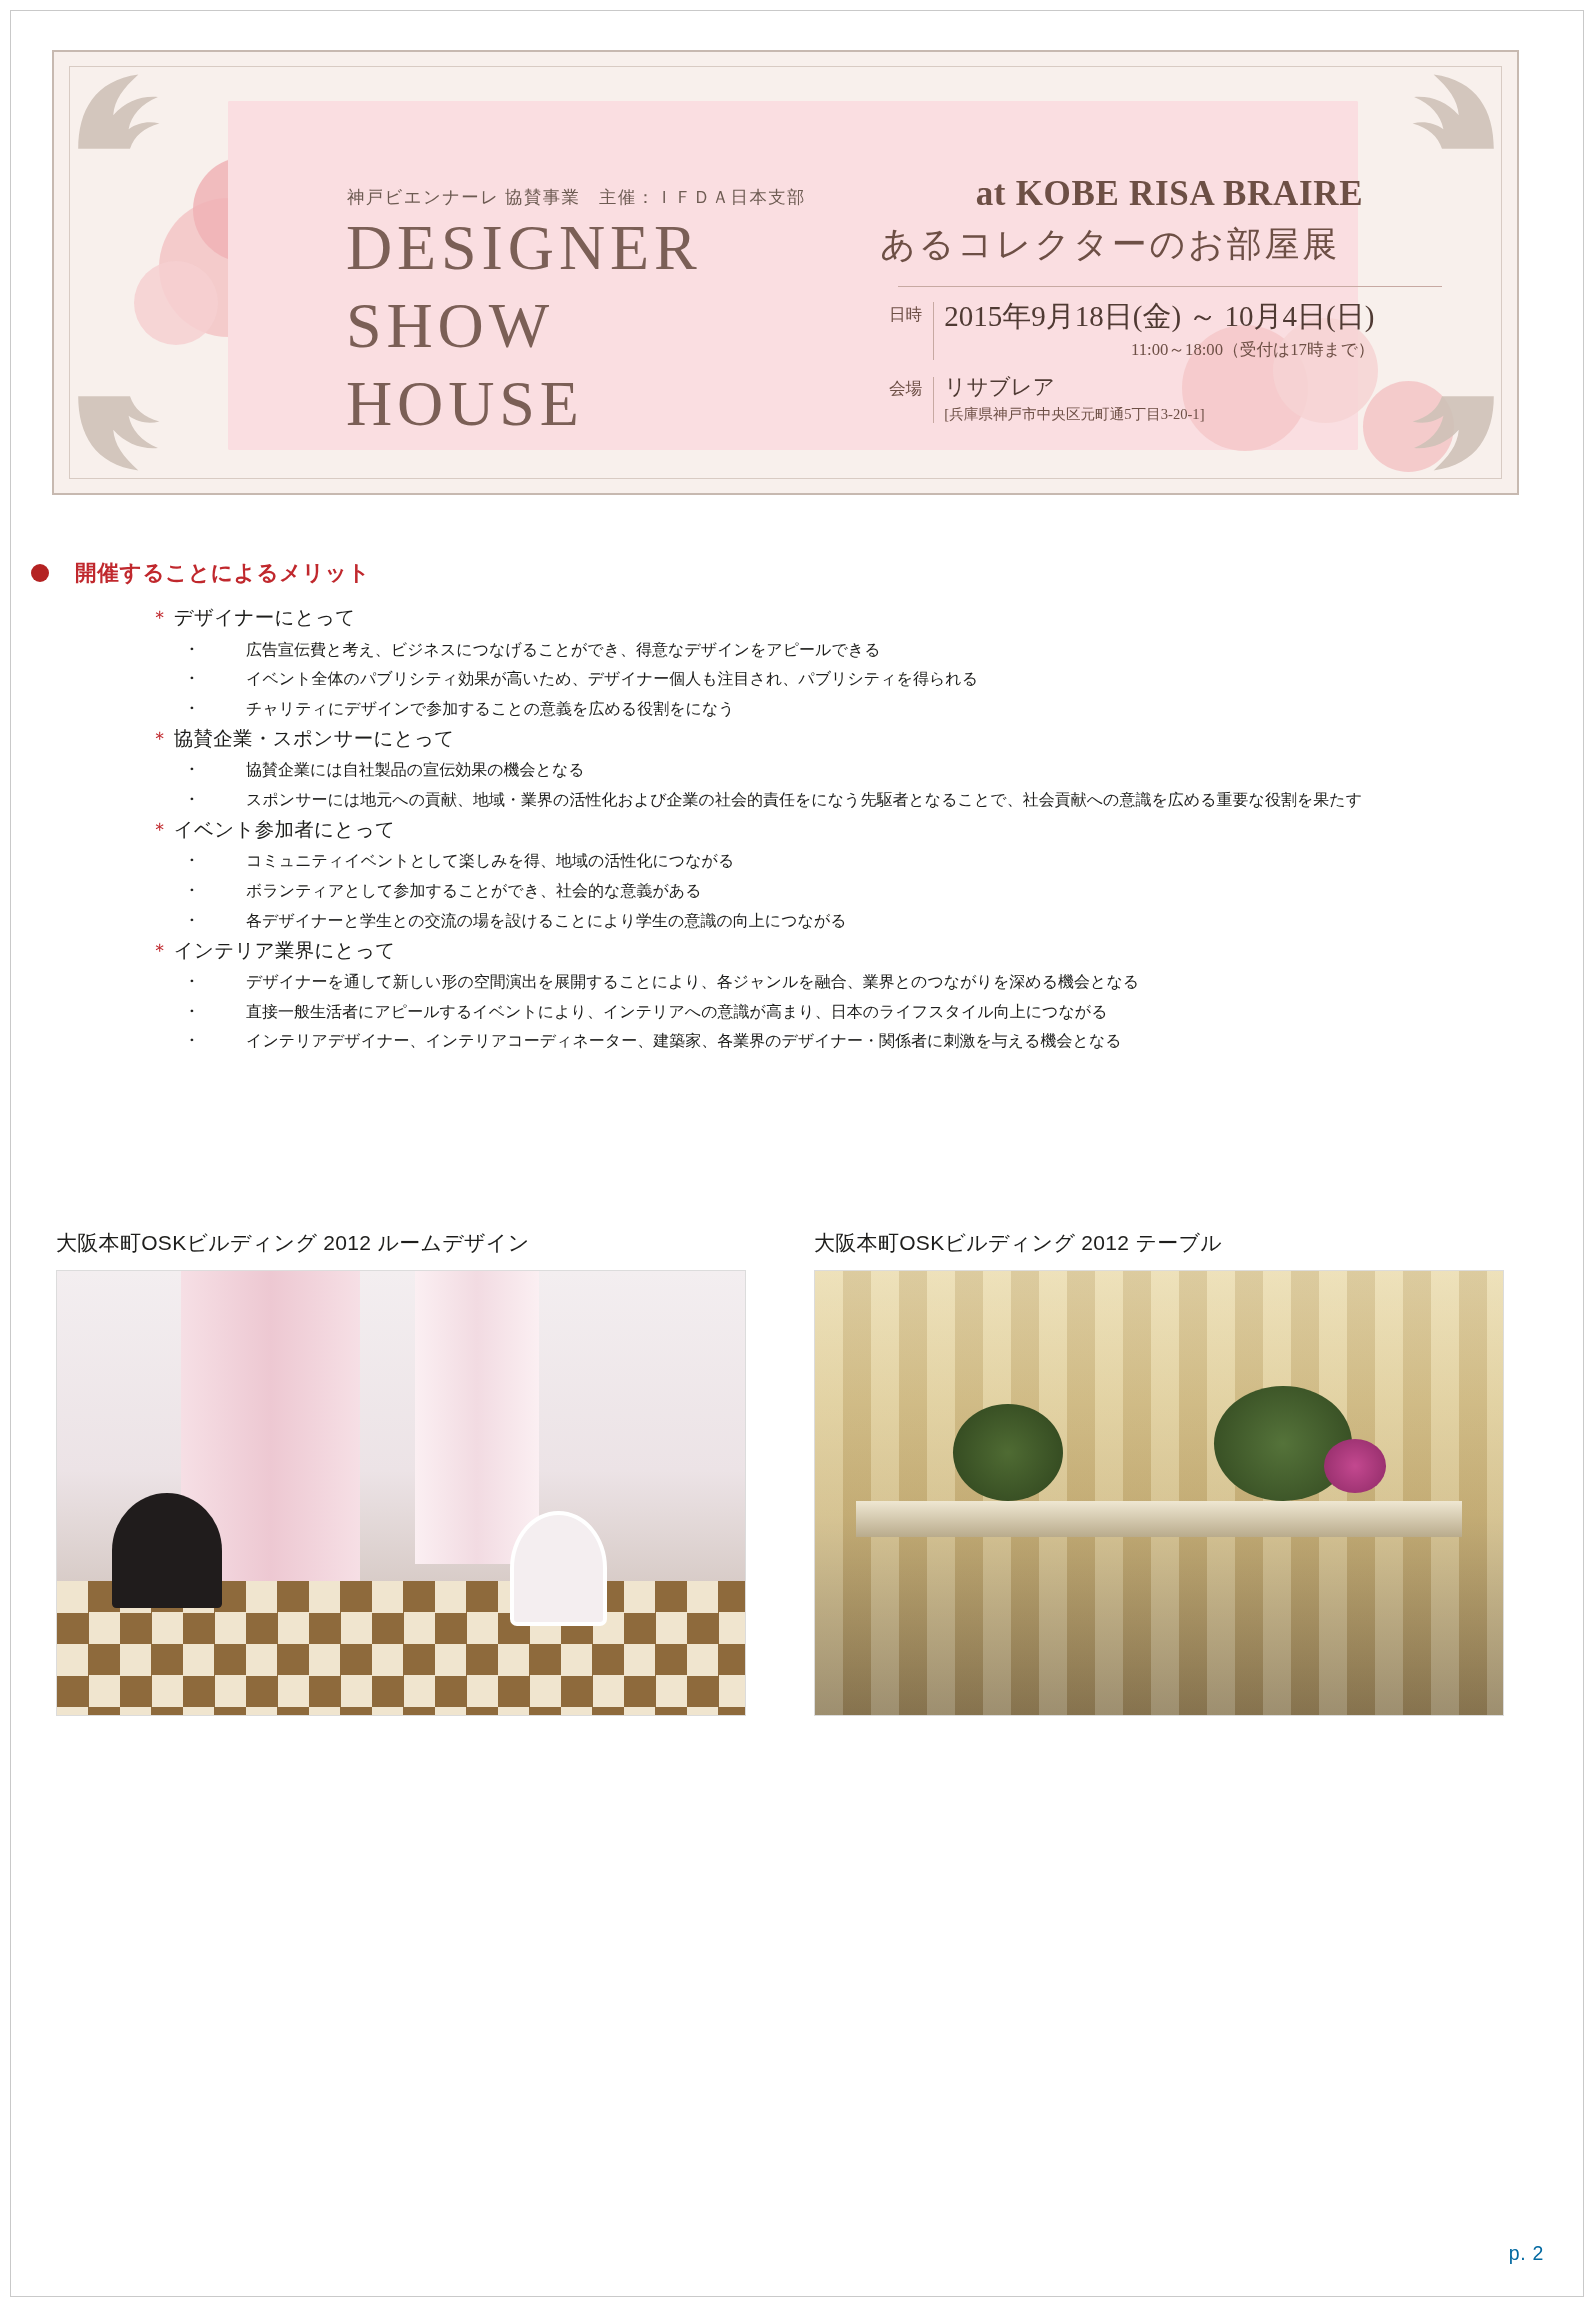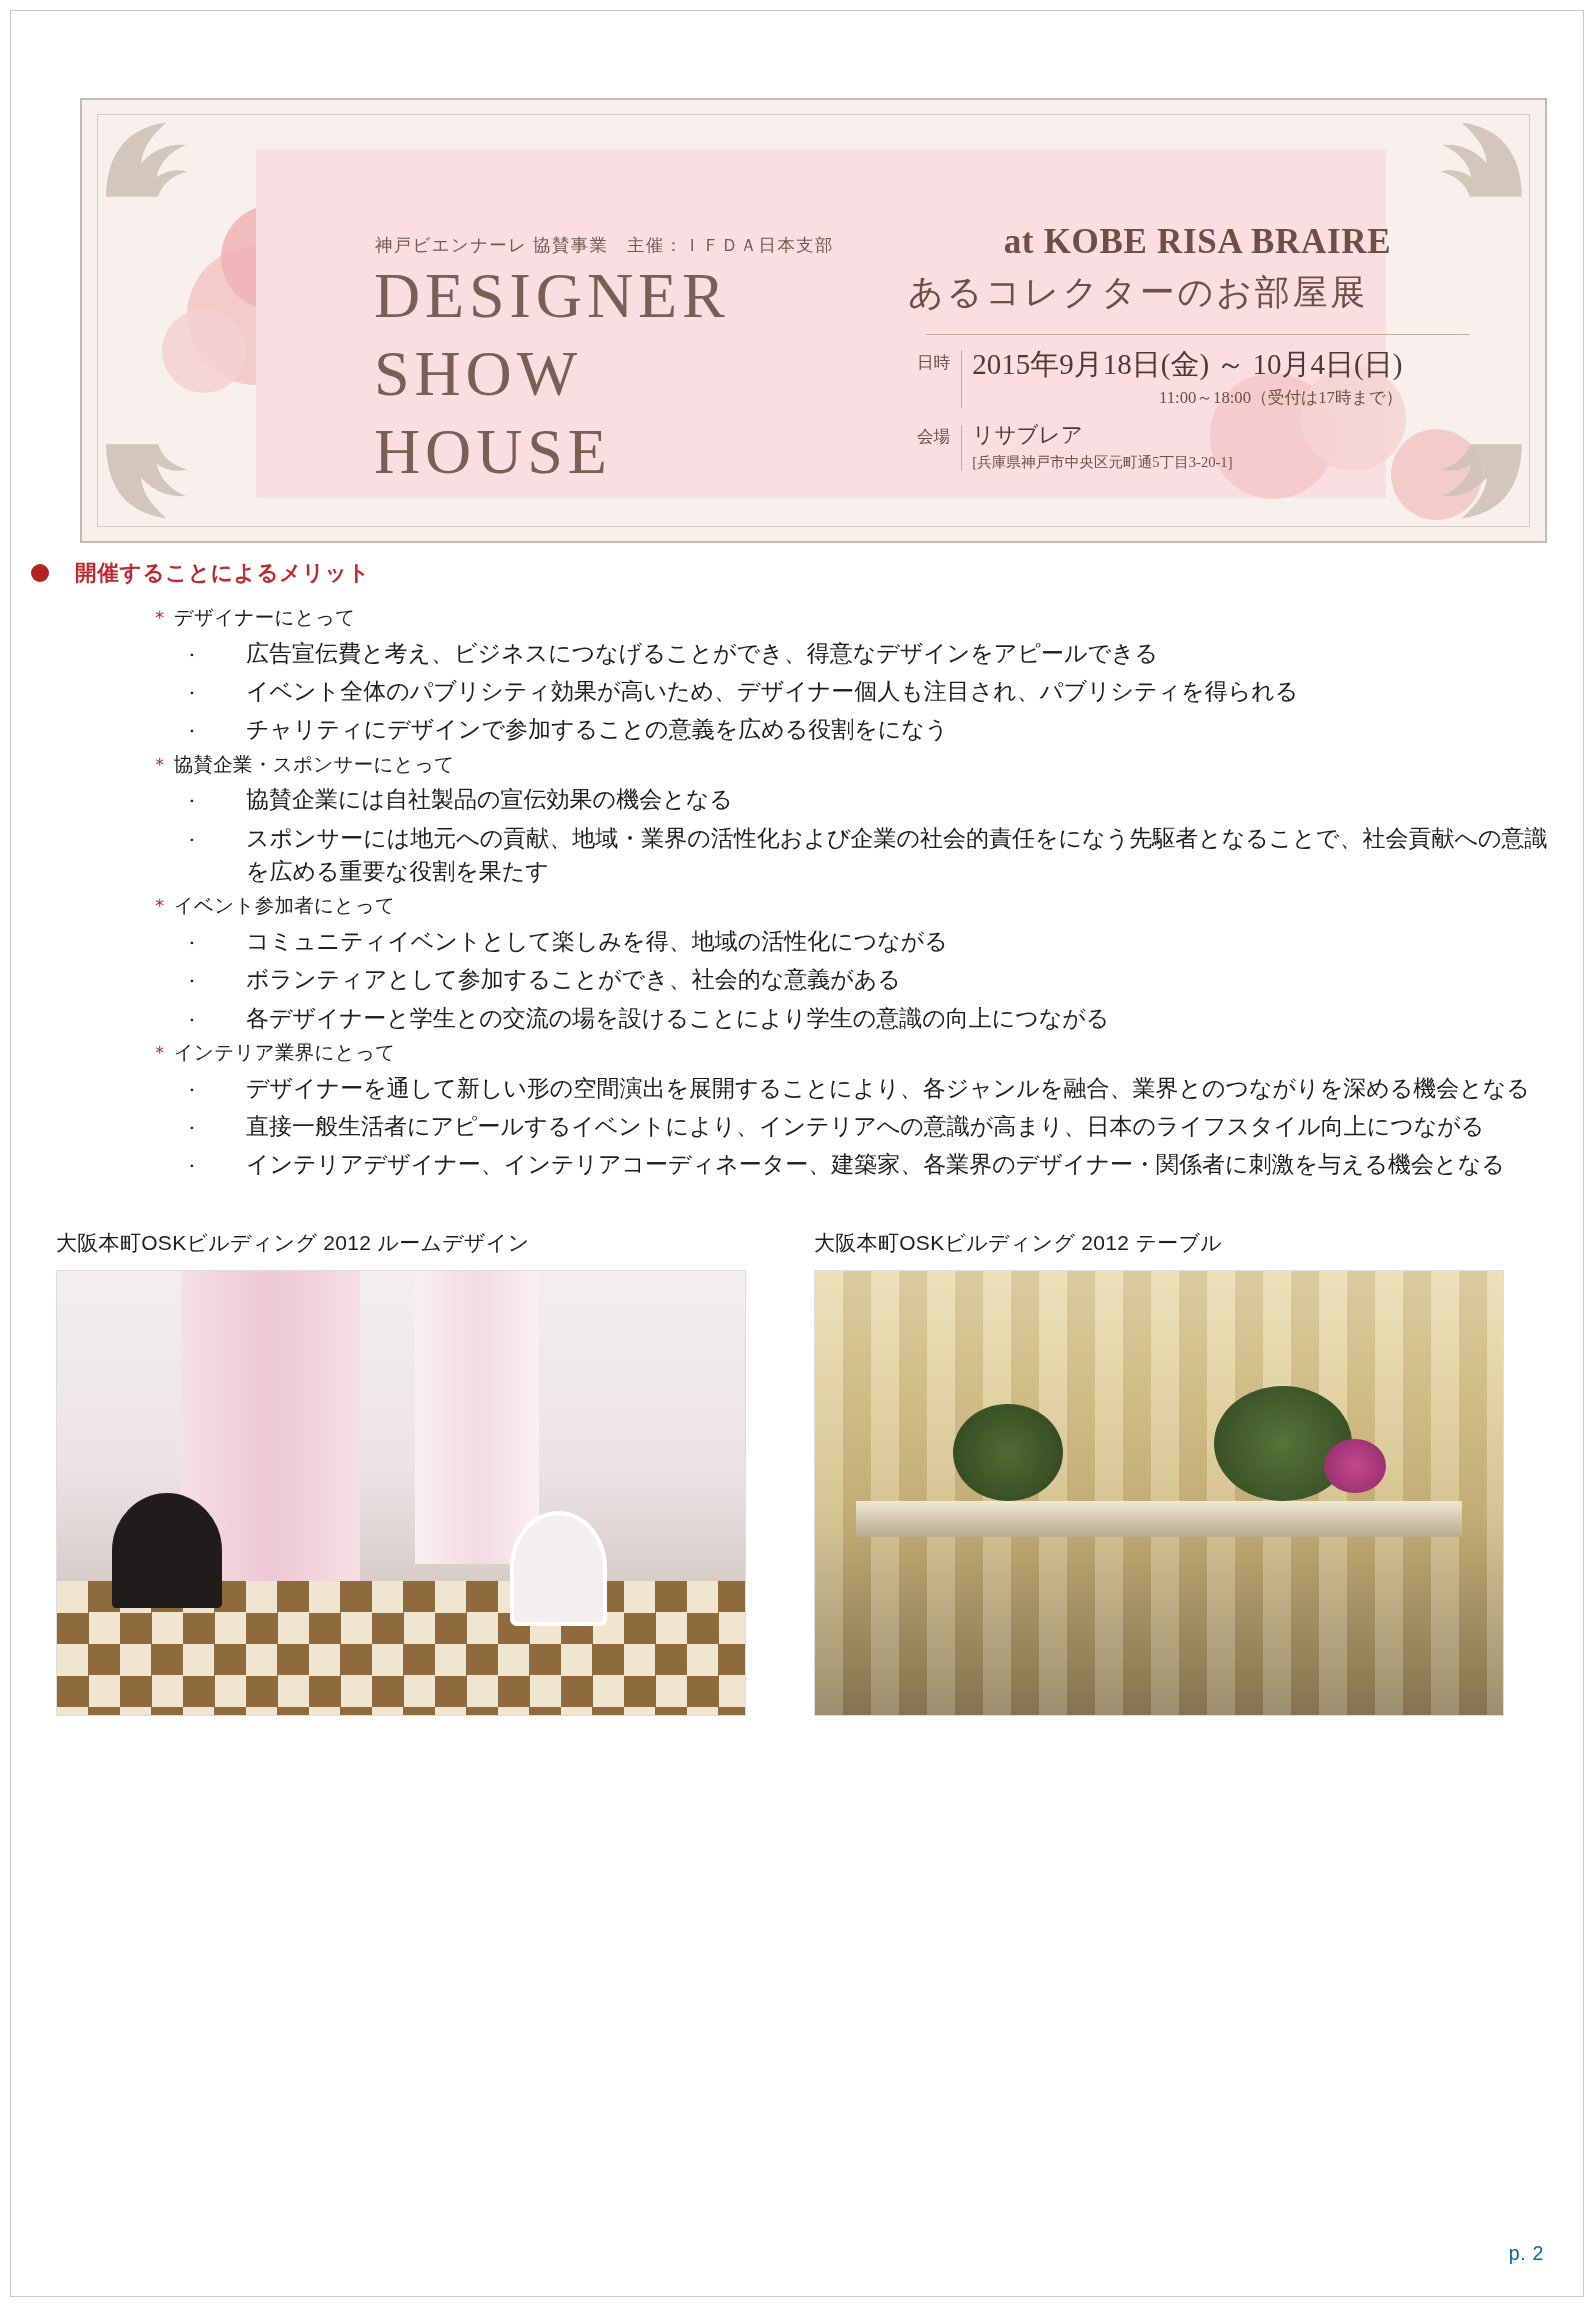--- a/index.html
+++ b/index.html
@@ -23,28 +23,27 @@
     position: absolute;
     left: 9.8px; top: 9.8px; right: 9.8px; bottom: 9.8px;
     border: 1.4px solid #c9c9c9;
     box-sizing: border-box;
     pointer-events: none;
   }
 
   
   .banner {
     position: absolute;
-    left: 80px;
+    left: 52px;
     top: 50px;
     width: 1467px;
     height: 445px;
     background: #f8f0ec;
     border: 2.1px solid #c7b9b0;
     box-sizing: border-box;
-    margin-top: 48px;
   }
   .banner-inner {
     position: absolute;
     left: 15.3px; top: 14px; right: 15.3px; bottom: 14px;
     border: 0.7px solid #d8cbc3;
     box-sizing: border-box;
   }
   .banner-rose {
     position: absolute;
     border-radius: 50%;
@@ -240,21 +239,21 @@
     margin-top: 4.9px;
   }
   .sub-dot {
     flex: none;
     width: 63px;
     color: #1d1d1b;
     font-size: 17.4px;
   }
   .sub-text {
     flex: 1;
-    font-size: 23px;
+    font-size: 16px;
     line-height: 1.45;
   }
 
   
   .photos {
     position: absolute;
     left: 56px;
     top: 1200px;
     width: 1485px;
   }

